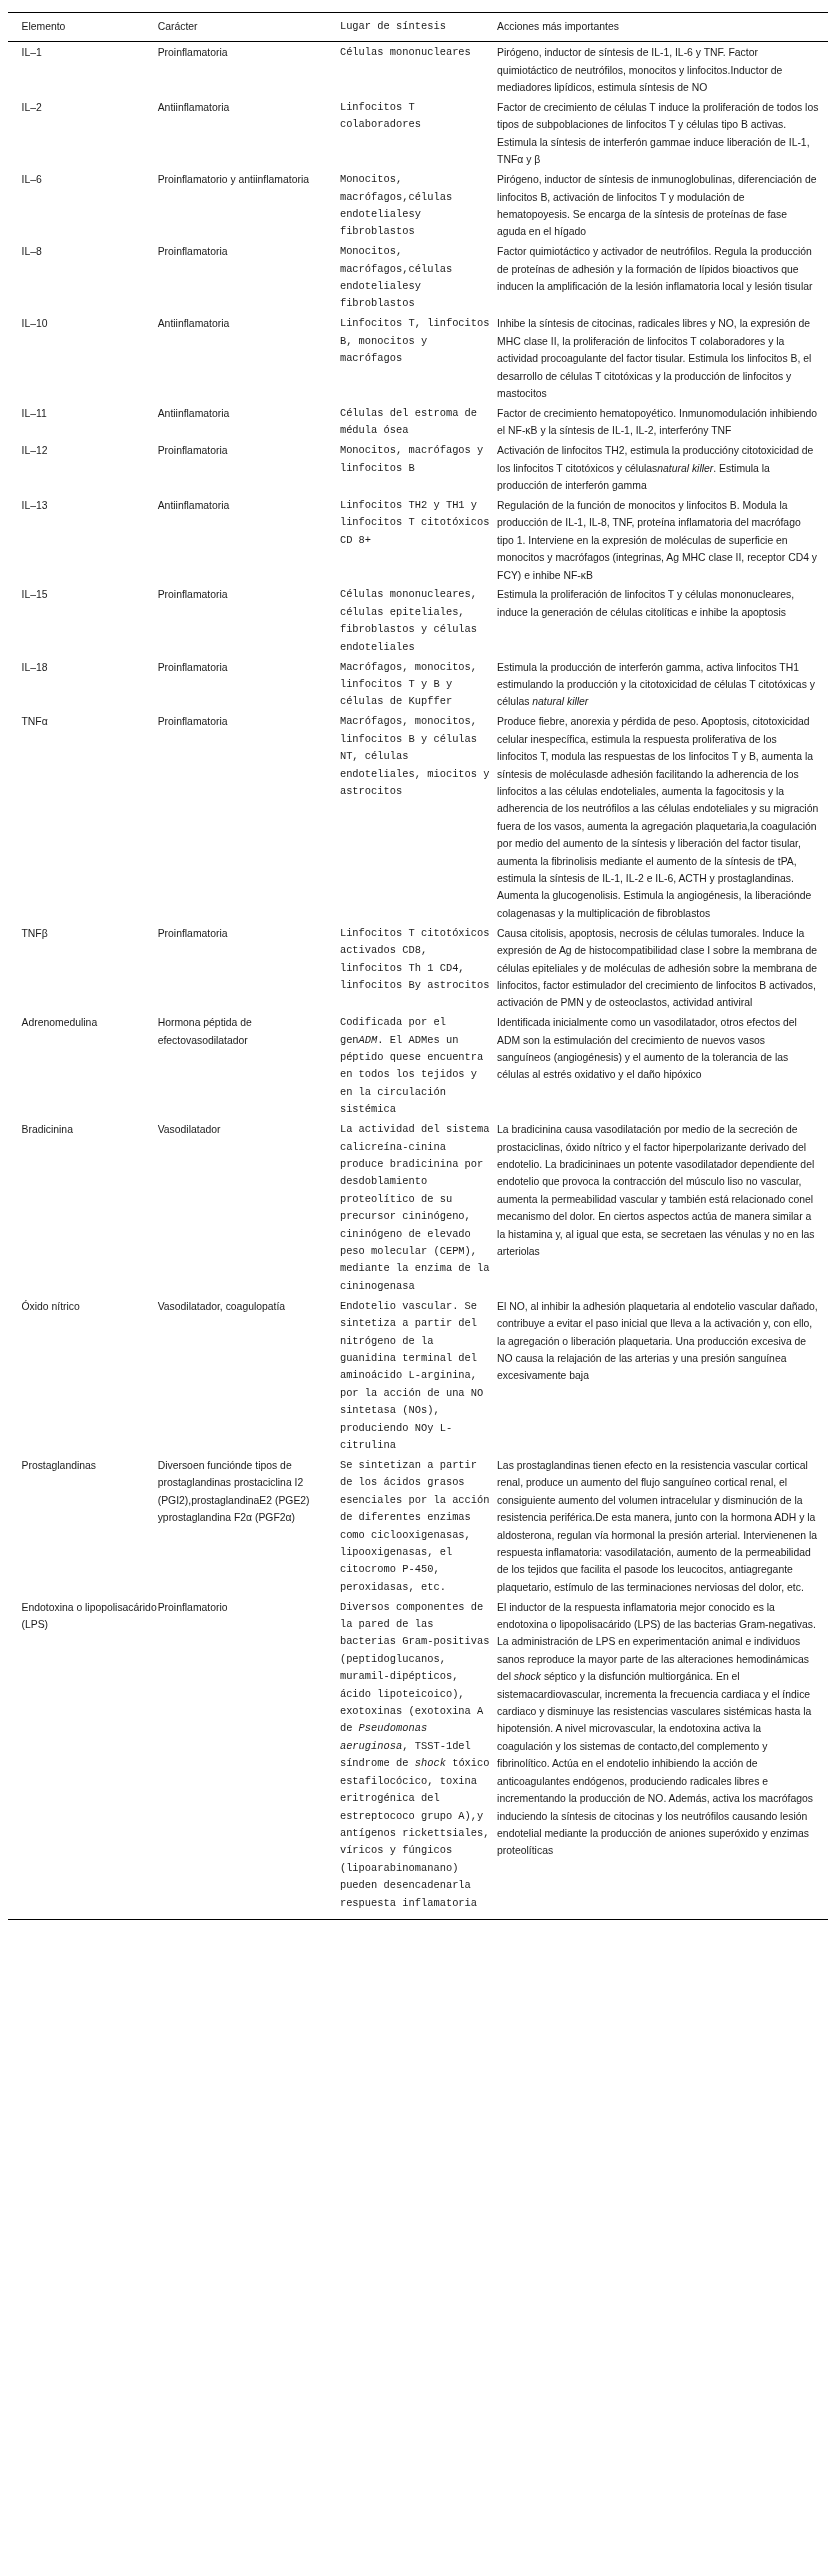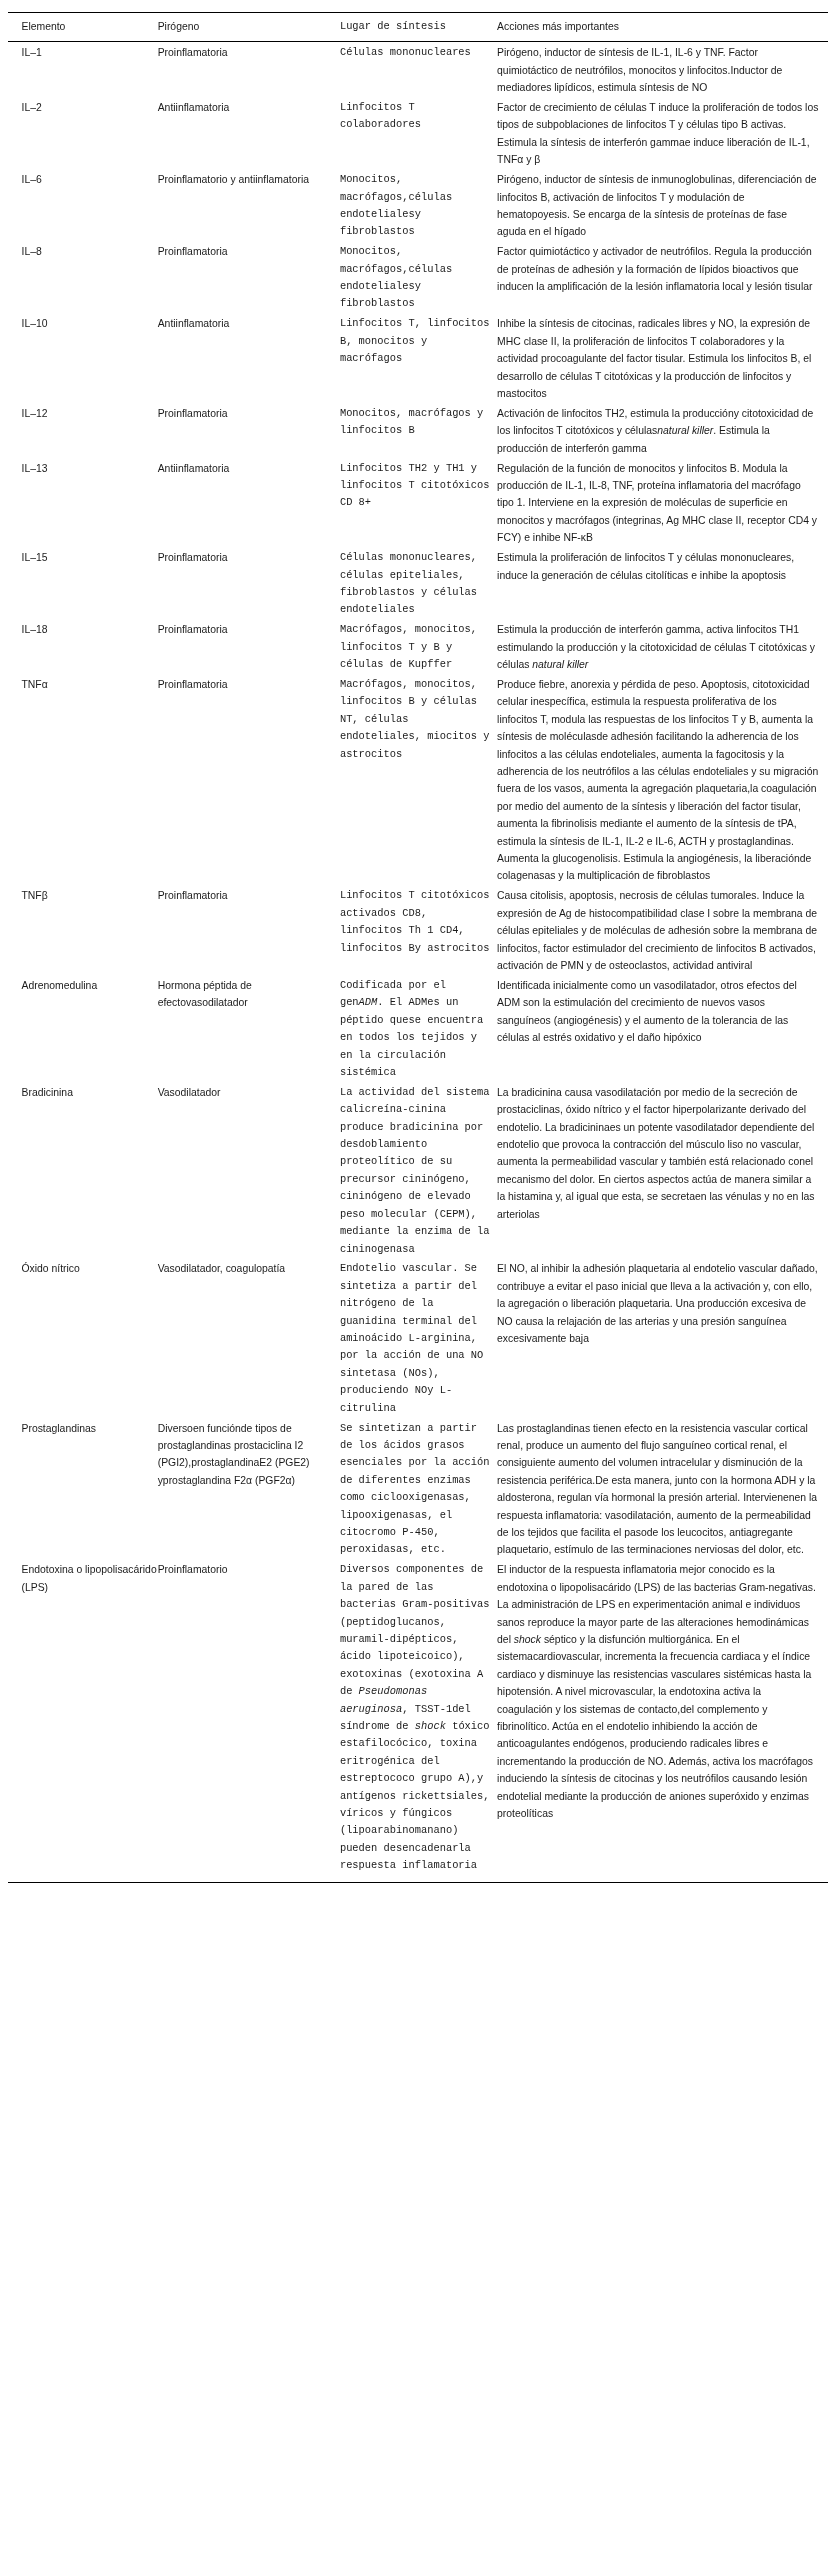--- a/index.html
+++ b/index.html
@@ -28,21 +28,21 @@
   <table>
     <colgroup>
         <col class="c1">
         <col class="c2">
         <col class="c3">
         <col class="c4">
       </colgroup>
     <thead>
       <tr>
         <th>Elemento</th>
-        <th>Pirógeno</th>
+        <th>Carácter</th>
         <th class="c3">Lugar de síntesis</th>
         <th class="c4">Acciones más importantes</th>
       </tr>
     </thead>
     <tbody id="tbody">
         <tr>
           <td>IL–1</td>
           <td>Proinflamatoria</td>
           <td class="c3">Células mononucleares</td>
           <td class="c4">Pirógeno, inductor de síntesis de IL-1, IL-6 y TNF. Factor quimiotáctico de neutrófilos, monocitos y linfocitos.Inductor de mediadores lipídicos, estimula síntesis de NO</td>
@@ -63,20 +63,26 @@
           <td>IL–8</td>
           <td>Proinflamatoria</td>
           <td class="c3">Monocitos, macrófagos,células endotelialesy fibroblastos</td>
           <td class="c4">Factor quimiotáctico y activador de neutrófilos. Regula la producción de proteínas de adhesión y la formación de lípidos bioactivos que inducen la amplificación de la lesión inflamatoria local y lesión tisular</td>
         </tr>
         <tr>
           <td>IL–10</td>
           <td>Antiinflamatoria</td>
           <td class="c3">Linfocitos T, linfocitos B, monocitos y macrófagos</td>
           <td class="c4">Inhibe la síntesis de citocinas, radicales libres y NO, la expresión de MHC clase II, la proliferación de linfocitos T colaboradores y la actividad procoagulante del factor tisular. Estimula los linfocitos B, el desarrollo de células T citotóxicas y la producción de linfocitos y mastocitos</td>
+        </tr>
+        <tr>
+          <td>IL–11</td>
+          <td>Antiinflamatoria</td>
+          <td class="c3">Células del estroma de médula ósea</td>
+          <td class="c4">Factor de crecimiento hematopoyético. Inmunomodulación inhibiendo el NF-κB y la síntesis de IL-1, IL-2, interferóny TNF</td>
         </tr>
         <tr>
           <td>IL–12</td>
           <td>Proinflamatoria</td>
           <td class="c3">Monocitos, macrófagos y linfocitos B</td>
           <td class="c4"><span>Activación de linfocitos TH2, estimula la produccióny citotoxicidad de los linfocitos T citotóxicos y células</span><em>natural killer</em><span>. Estimula la producción de interferón gamma</span></td>
         </tr>
         <tr>
           <td>IL–13</td>
           <td>Antiinflamatoria</td>

